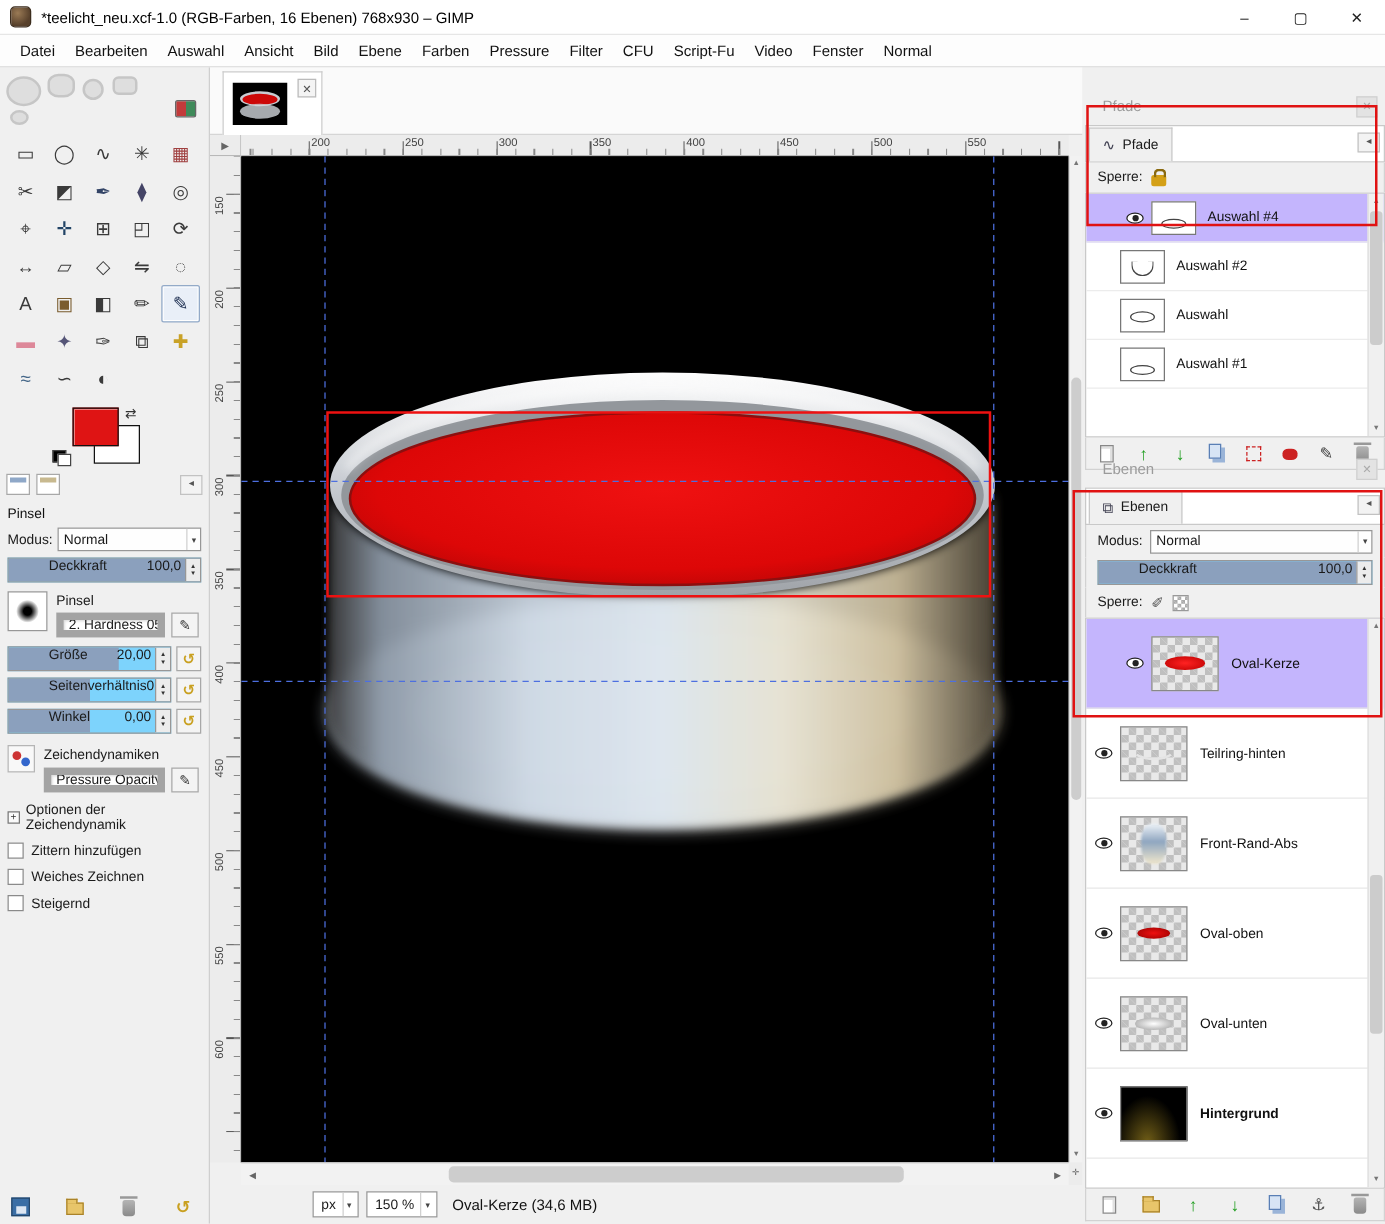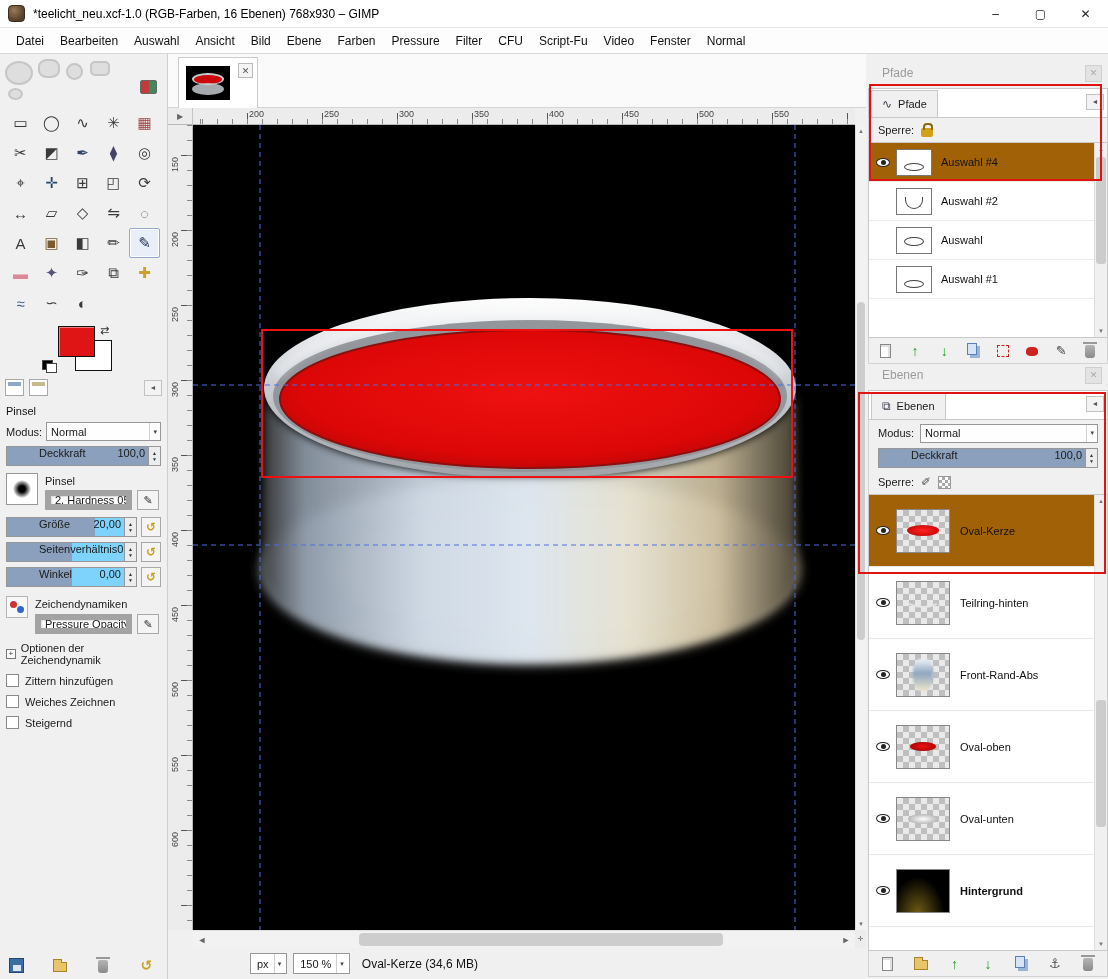--- a/index.html
+++ b/index.html
@@ -197,21 +197,21 @@
 
   .statusbar { position: absolute; left: 0; right: 0; top: 894px; height: 31px; background: #f0f0f0;
     display: flex; align-items: center; gap: 6px; padding-left: 82px; }
   .sb-combo { height: 21px; border: 1px solid #979797; background: #fff; display: flex;
     align-items: center; padding: 0 2px 0 6px; font-size: 11px; gap: 5px; }
   .status-text { margin-left: 6px; font-size: 12px; color: #111; }
 
   
   .right-col { position: absolute; left: 866px; top: 54px; width: 242px; height: 925px; background: #f0f0f0; }
   .dock { position: absolute; left: 2px; right: 0; }
-  .dock-pfade { top: 4px; height: 306px; }
+  .dock-pfade { top: 16px; height: 306px; }
   .dock-ebenen { top: 306px; height: 619px; }
   .dock-header { height: 30px; display: flex; align-items: center; padding: 0 6px 0 14px;
     color: #9b9b9b; font-size: 12px; }
   .dock-x { margin-left: auto; width: 17px; height: 17px; background: #e3e3e3; border: 1px solid #cfcfcf;
     color: #ababab; font-size: 9px; line-height: 15px; text-align: center; }
   .dock-tabbar { height: 30px; background: #fff; border: 1px solid #c9c9c9; position: relative;
     display: flex; align-items: flex-end; }
   .dock-tab { height: 27px; margin-left: 2px; display: flex; align-items: center; gap: 6px;
     padding: 0 10px; background: #f0f0f0; border: 1px solid #c9c9c9; border-bottom: none; font-size: 11px; }
   .tab-ico { font-size: 12px; color: #445; }
@@ -237,21 +237,21 @@
     background: #222; border-radius: 50%; }
   .path-thumb { width: 36px; height: 27px; background: #fff; border: 1px solid #777; margin-right: 9px;
     display: flex; justify-content: center; flex: 0 0 auto; }
   .pshape { display: block; border: 1px solid #444; }
   .p-oval-low { width: 20px; height: 8px; border-radius: 50%; margin-top: 13px; }
   .p-oval-mid { width: 20px; height: 9px; border-radius: 50%; margin-top: 9px; }
   .p-arc { width: 20px; height: 13px; border-color: transparent; border-bottom-color: #444;
     border-radius: 50%; margin-top: 6px; }
   .p-cup { width: 18px; height: 12px; border-top: none; border-radius: 0 0 9px 9px; margin-top: 8px; }
   .path-name, .layer-name { font-size: 11px; color: #111; }
-  .row-selected { background: #a16207; }
+  .row-selected { background: #c4b5fd; padding-left: 25px; }
   .bold { font-weight: bold; }
 
   .list-scrollbar { position: absolute; right: 0; top: 0; bottom: 0; width: 13px; background: #f0f0f0;
     border-left: 1px solid #ddd; }
   .ls-arrow { position: absolute; left: 0; right: 0; height: 12px; text-align: center; font-size: 6px;
     color: #777; line-height: 12px; }
   .ls-arrow.top { top: 0; } .ls-arrow.bottom { bottom: 0; }
   .ls-thumb { position: absolute; left: 1px; right: 1px; top: 14px; height: 55%; background: #cccccc; border-radius: 3px; }
   .layers-list .ls-thumb { top: 45%; height: 28%; }
 

